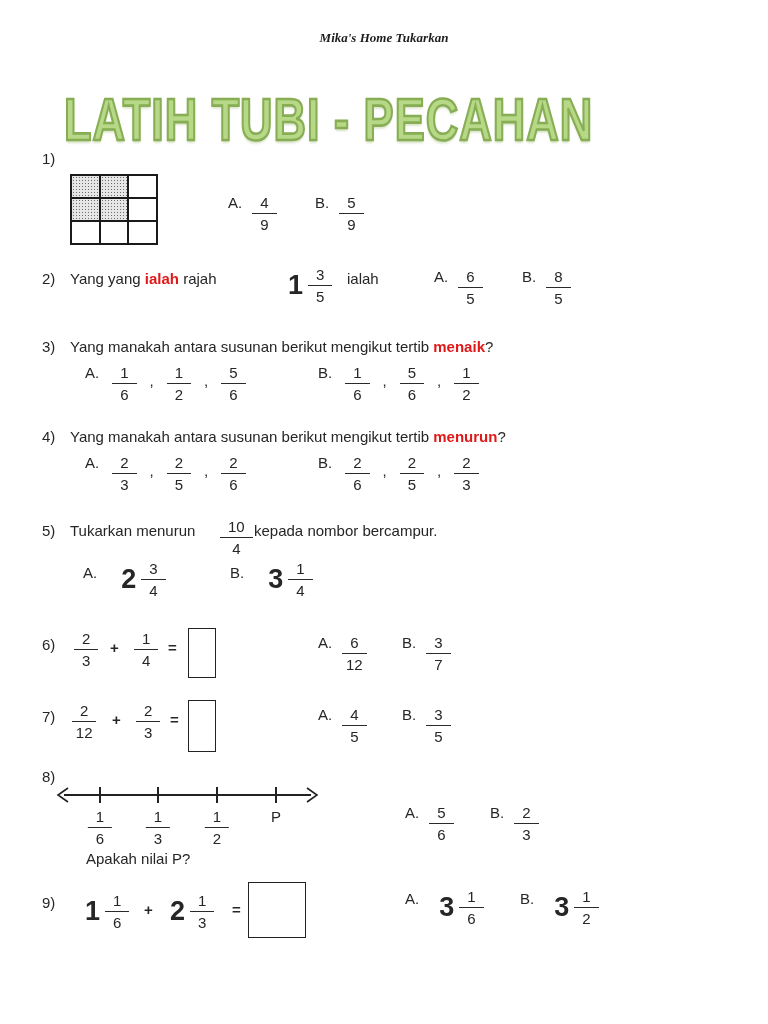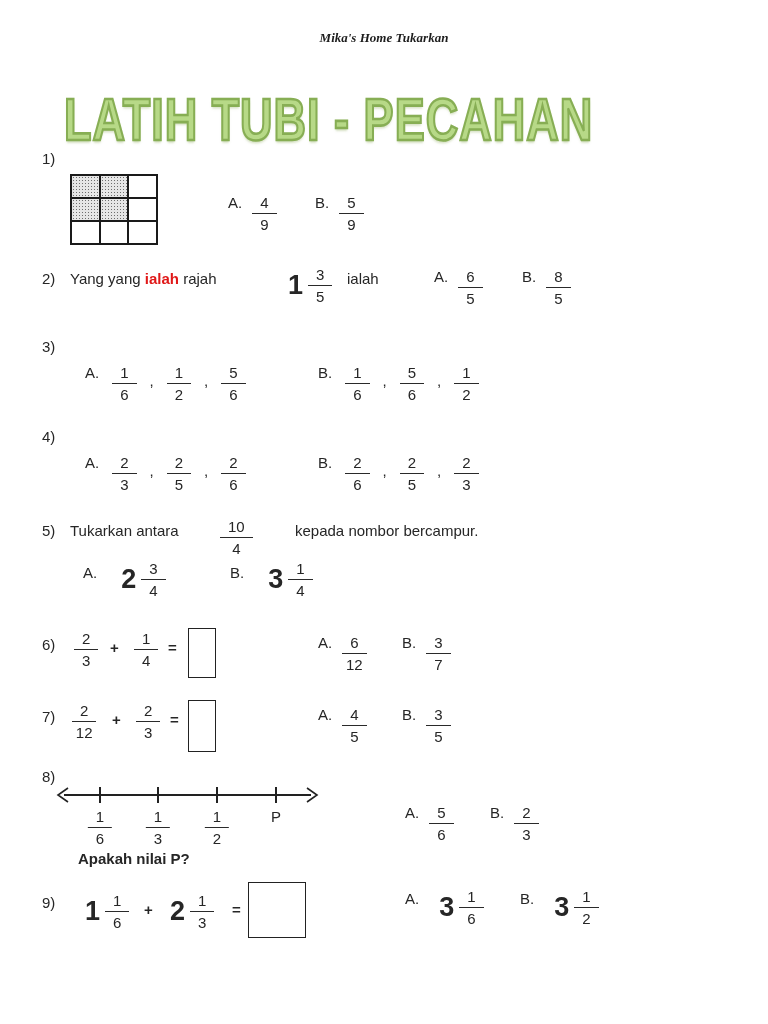--- a/index.html
+++ b/index.html
@@ -128,20 +128,24 @@
     <span class="frac">
         <span class="fnum">8</span>
         <span class="fden">5</span>
       </span>
   </div>
 </div>
 
 <div class="q" style="top:338px;">
   <div class="qrow">
     <span class="qnum">3)</span>
+    <span class="qtext">
+      <span>Yang manakah antara susunan berikut mengikut tertib</span>
+      <span class="kw">menaik</span><span>?</span>
+    </span>
   </div>
   <div class="abs fracs-list" style="left:43px; top:26px;">
     <span class="olabel">A.</span>
     <span class="frac">
         <span class="fnum">1</span>
         <span class="fden">6</span>
       </span>
     <span class="comma">,</span>
     <span class="frac">
         <span class="fnum">1</span>
@@ -168,20 +172,24 @@
     <span class="frac">
         <span class="fnum">1</span>
         <span class="fden">2</span>
       </span>
   </div>
 </div>
 
 <div class="q" style="top:428px;">
   <div class="qrow">
     <span class="qnum">4)</span>
+    <span class="qtext">
+      <span>Yang manakah antara susunan berikut mengikut tertib</span>
+      <span class="kw">menurun</span><span>?</span>
+    </span>
   </div>
   <div class="abs fracs-list" style="left:43px; top:26px;">
     <span class="olabel">A.</span>
     <span class="frac">
         <span class="fnum">2</span>
         <span class="fden">3</span>
       </span>
     <span class="comma">,</span>
     <span class="frac">
         <span class="fnum">2</span>
@@ -208,27 +216,27 @@
     <span class="frac">
         <span class="fnum">2</span>
         <span class="fden">3</span>
       </span>
   </div>
 </div>
 
 <div class="q" style="top:518px;">
   <div class="qrow abs" style="left:0; top:4px;">
     <span class="qnum">5)</span>
-    <span class="qtext">Tukarkan antara</span>
+    <span class="qtext">Tukarkan menurun</span>
   </div>
   <span class="abs frac" style="left:178px; top:0;">
       <span class="fnum">10</span>
       <span class="fden">4</span>
     </span>
-  <span class="abs qtext" style="left:212px; top:4px;margin-left:41px;">kepada nombor bercampur.</span>
+  <span class="abs qtext" style="left:212px; top:4px;">kepada nombor bercampur.</span>
   <div class="abs" style="left:41px; top:42px; display:flex; gap:24px;">
     <span class="olabel" style="margin-top:4px;">A.</span>
     <span class="mixed">
       <span class="whole">2</span>
       <span class="frac">
           <span class="fnum">3</span>
           <span class="fden">4</span>
         </span>
     </span>
   </div>
@@ -333,21 +341,21 @@
         <span class="fden">6</span>
       </span>
   </div>
   <div class="abs opt" style="left:448px; top:36px;">
     <span class="olabel">B.</span>
     <span class="frac">
         <span class="fnum">2</span>
         <span class="fden">3</span>
       </span>
   </div>
-  <span class="abs qtext" style="left:36px; top:82px;font-weight:bold;">Apakah nilai P?</span>
+  <span class="abs qtext" style="left:44px; top:82px;">Apakah nilai P?</span>
 </div>
 
 <div class="q" style="top:886px;">
   <span class="abs qnum" style="left:0; top:8px;">9)</span>
   <span class="abs mixed" style="left:43px; top:6px;">
     <span class="whole">1</span>
     <span class="frac">
         <span class="fnum">1</span>
         <span class="fden">6</span>
       </span>

